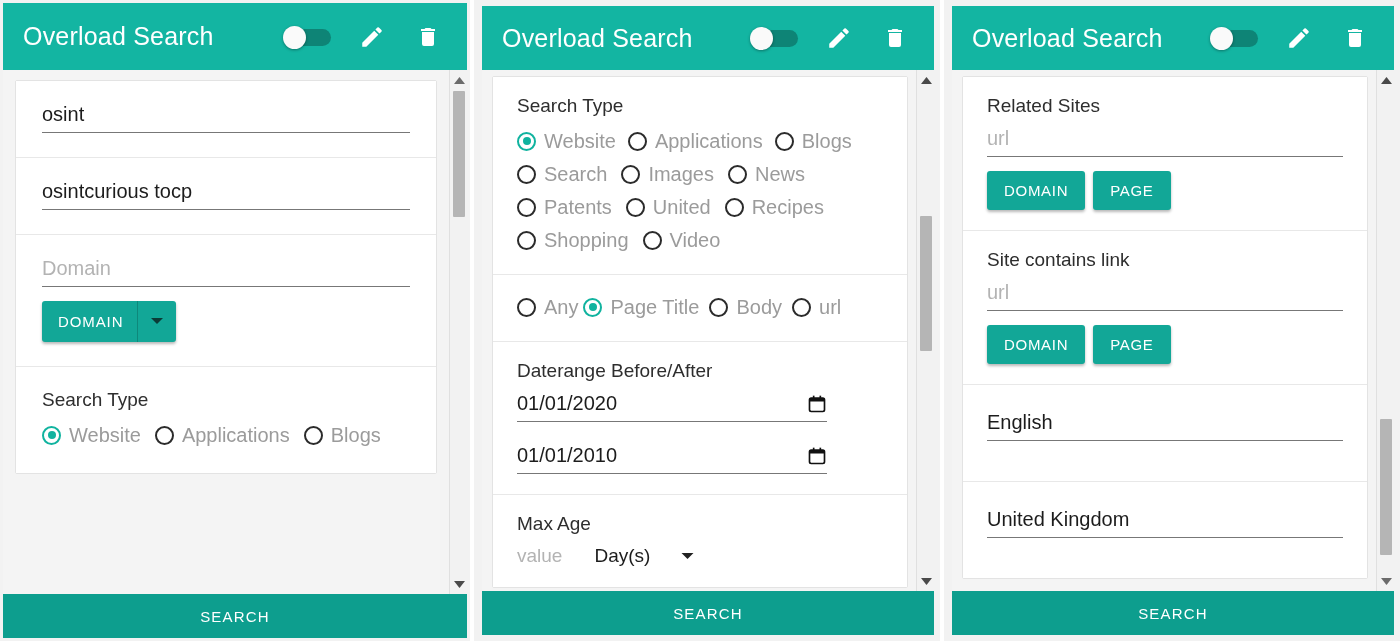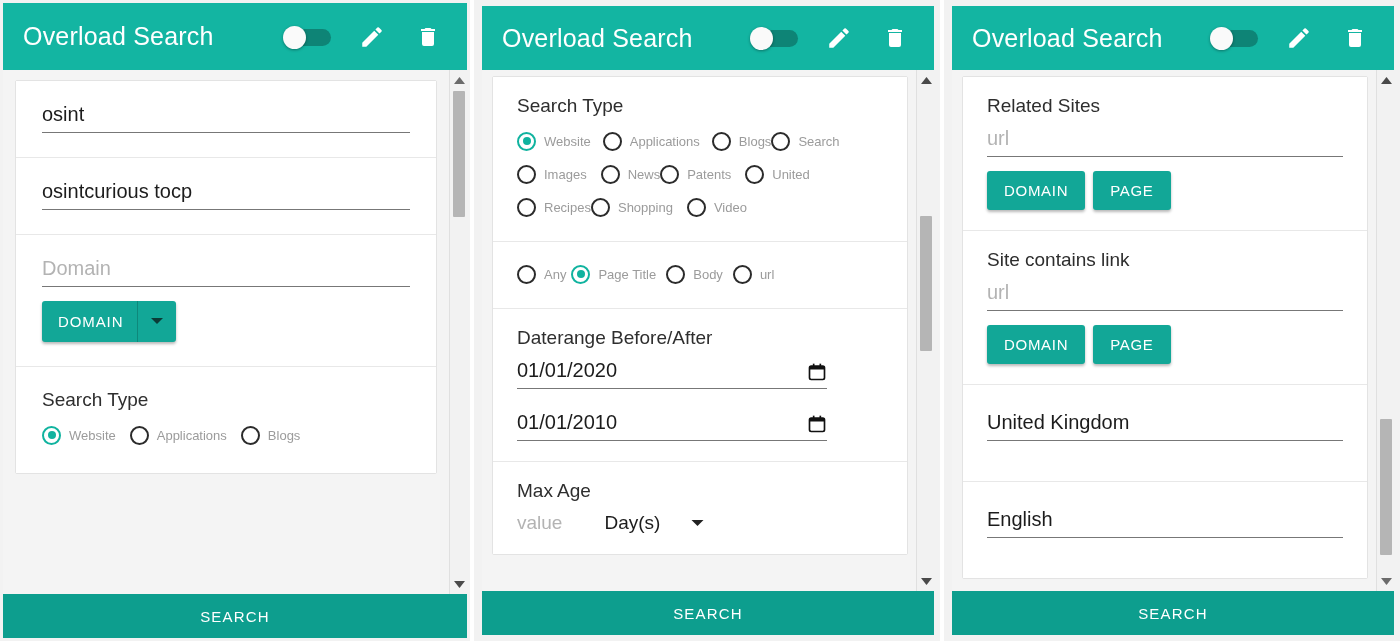--- a/index.html
+++ b/index.html
@@ -121,21 +121,21 @@
     font-weight: 400;
     margin-bottom: 10px;
   }
 
   
   .field {
     position: relative;
     border-bottom: 1px solid #777777;
     padding-bottom: 6px;
     display: flex;
-    align-items: flex-end;
+    align-items: center;
   }
   .field .value {
     font-size: 20px;
     color: #1c1c1c;
   }
   .field .placeholder {
     font-size: 20px;
     color: #b3b3b3;
   }
   .field.wide { width: 100%; }
@@ -196,30 +196,30 @@
     flex: 0 0 auto;
   }
   .radio.on .dot { border-color: #10b39f; }
   .radio.on .dot::after {
     content: "";
     position: absolute; left: 3.5px; top: 3.5px;
     width: 8px; height: 8px; border-radius: 50%;
     background: #10b39f;
   }
   .radio .rlabel {
-    font-size: 13px;
+    font-size: 20px;
     color: #9b9b9b;
     white-space: nowrap;
   }
 
   
   .maxage-row {
     display: flex;
     align-items: center;
-    gap: 42px;
+    gap: 32px;
     margin-top: 8px;
   }
   .maxage-row .ph { font-size: 19px; color: #b3b3b3; }
   .select-inline {
     display: inline-flex;
     align-items: center;
     gap: 30px;
   }
   .select-inline .sv { font-size: 19px; color: #1c1c1c; }
 
@@ -559,27 +559,27 @@
               <span class="placeholder">url</span>
             </div>
             <div class="btn-row">
               <button class="btn">DOMAIN</button>
               <button class="btn">PAGE</button>
             </div>
           </div>
 
           <div class="section" style="padding-top:26px;padding-bottom:40px">
             <div class="field wide">
-              <span class="value">United Kingdom</span>
+              <span class="value">English</span>
             </div>
           </div>
 
           <div class="section" style="padding-top:26px;padding-bottom:40px">
             <div class="field wide">
-              <span class="value">English</span>
+              <span class="value">United Kingdom</span>
             </div>
           </div>
 
         </div>
       </div>
 
       <div class="scrollbar">
         <span class="sb-arrow up">
           <svg width="11" height="7" viewBox="0 0 11 7">
               <path d="M5.5 0L11 7H0z" fill="#4a4a4a"></path>

